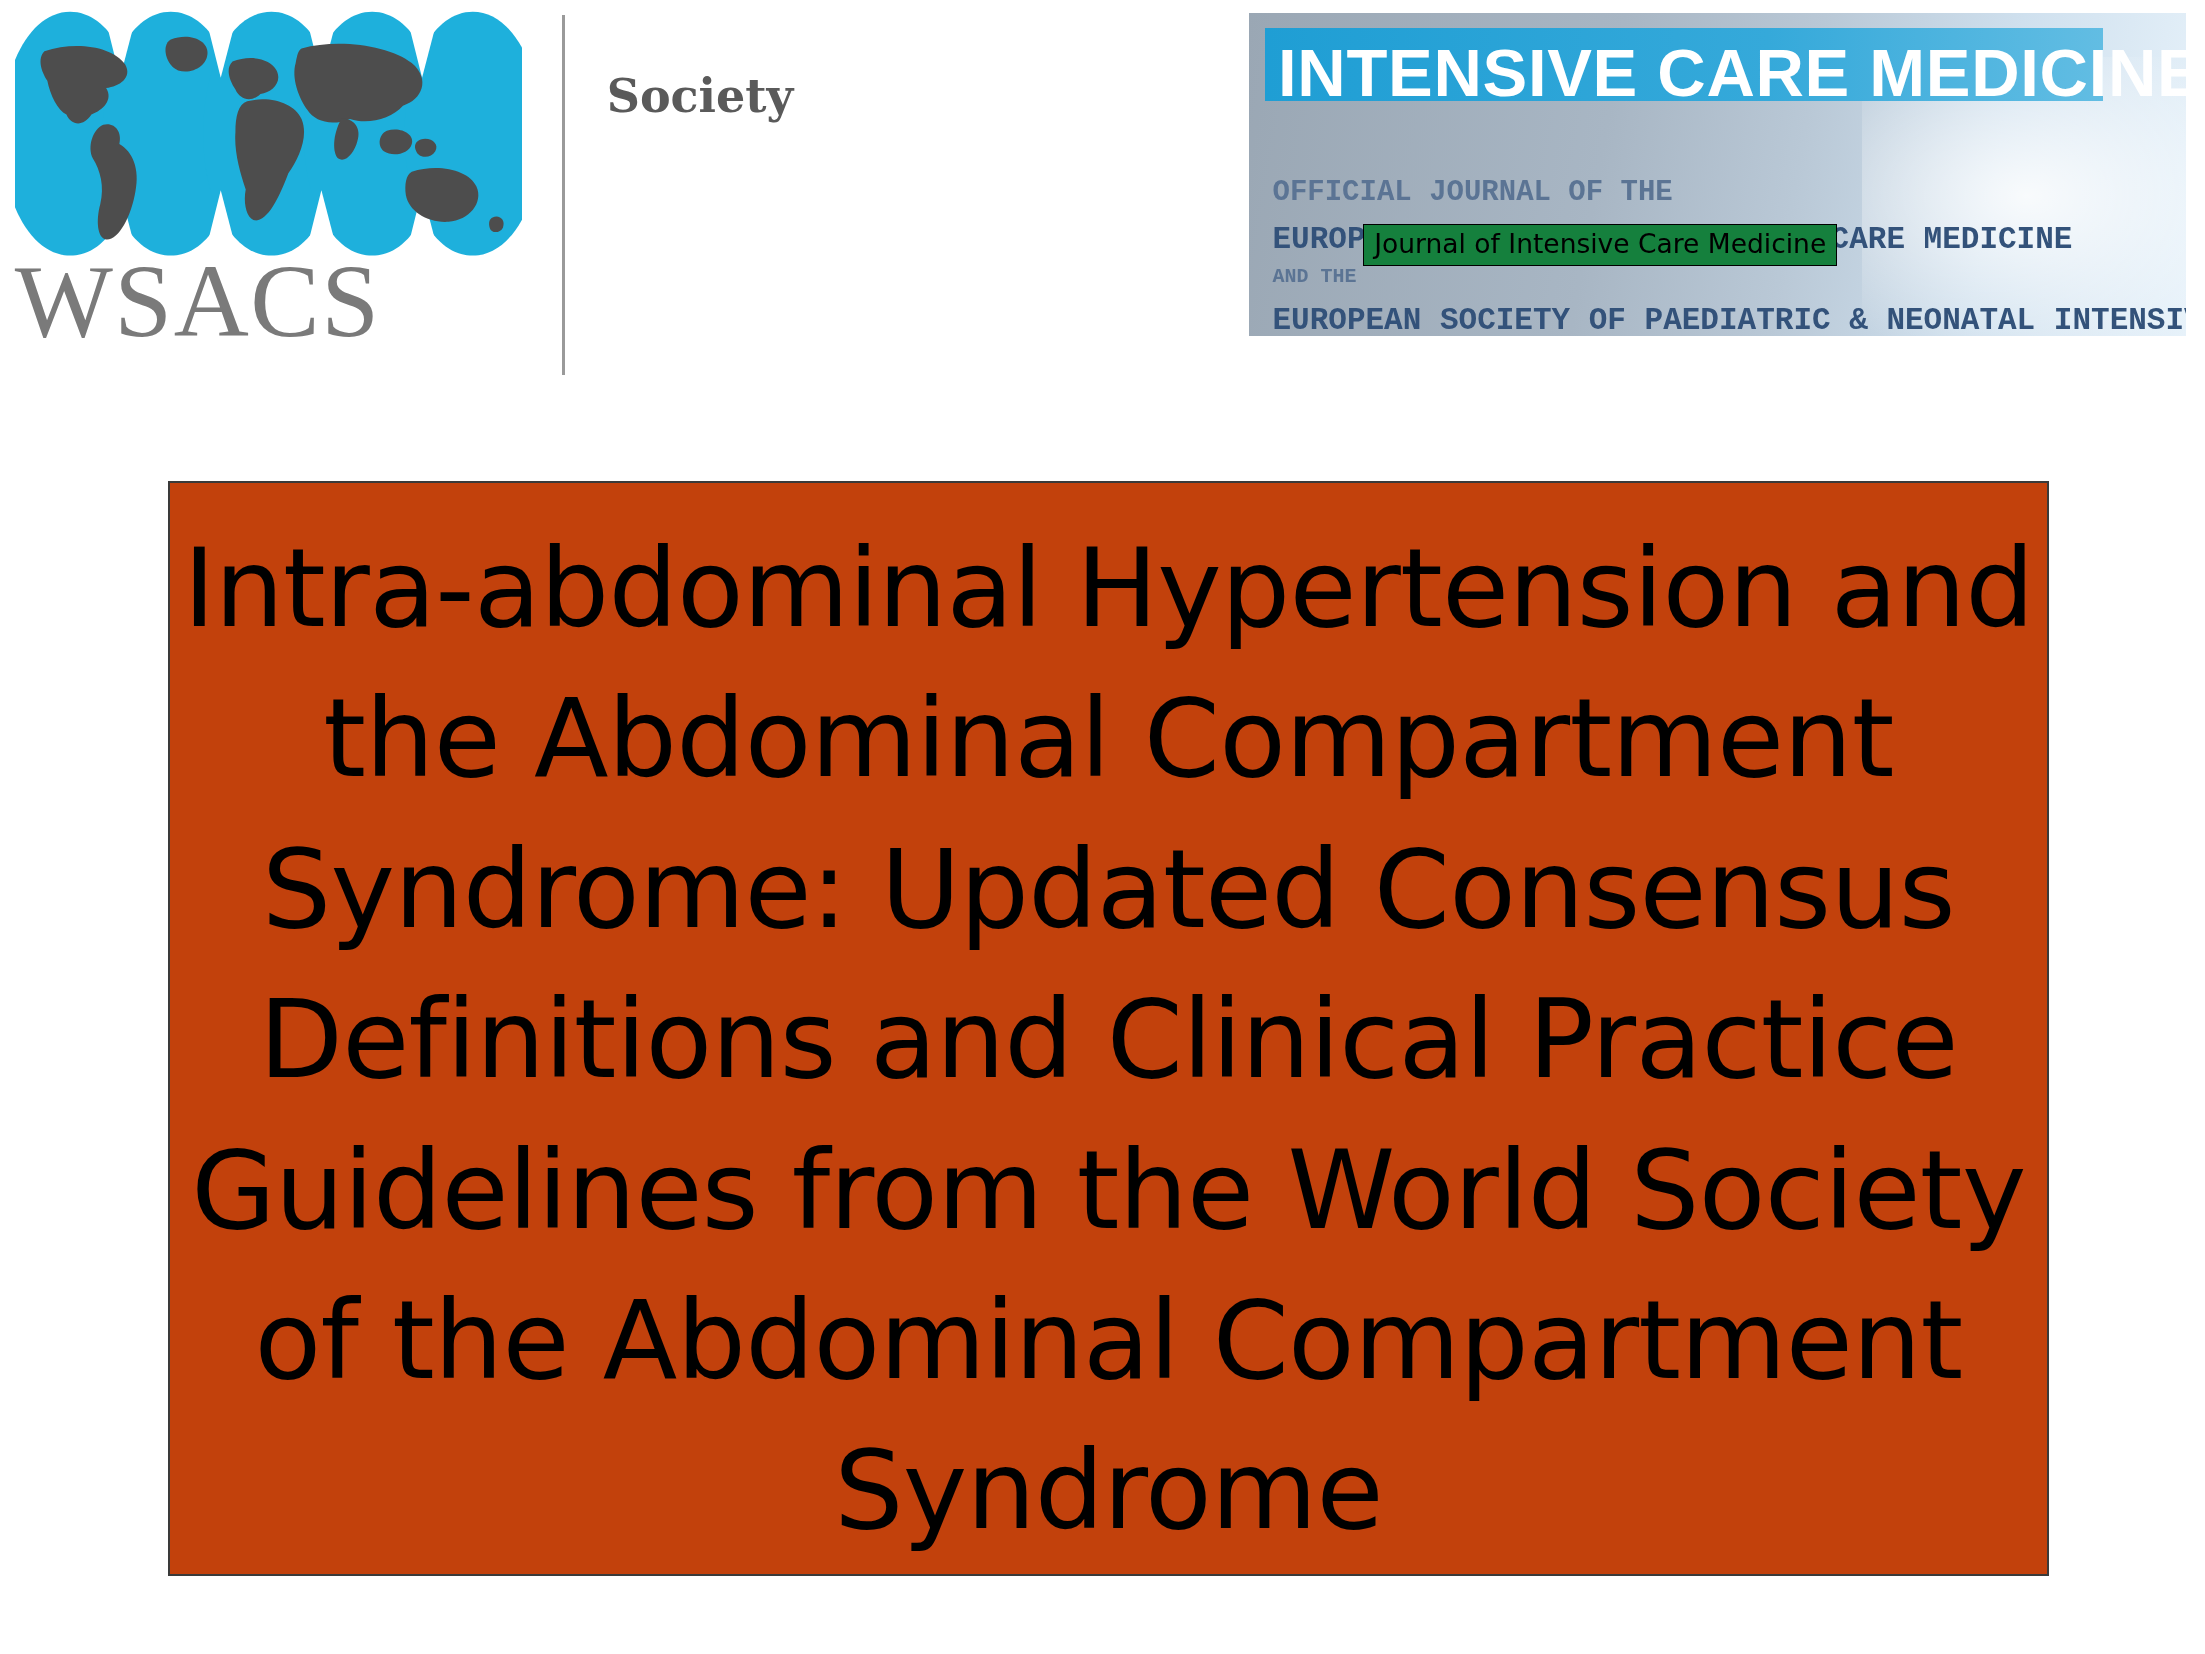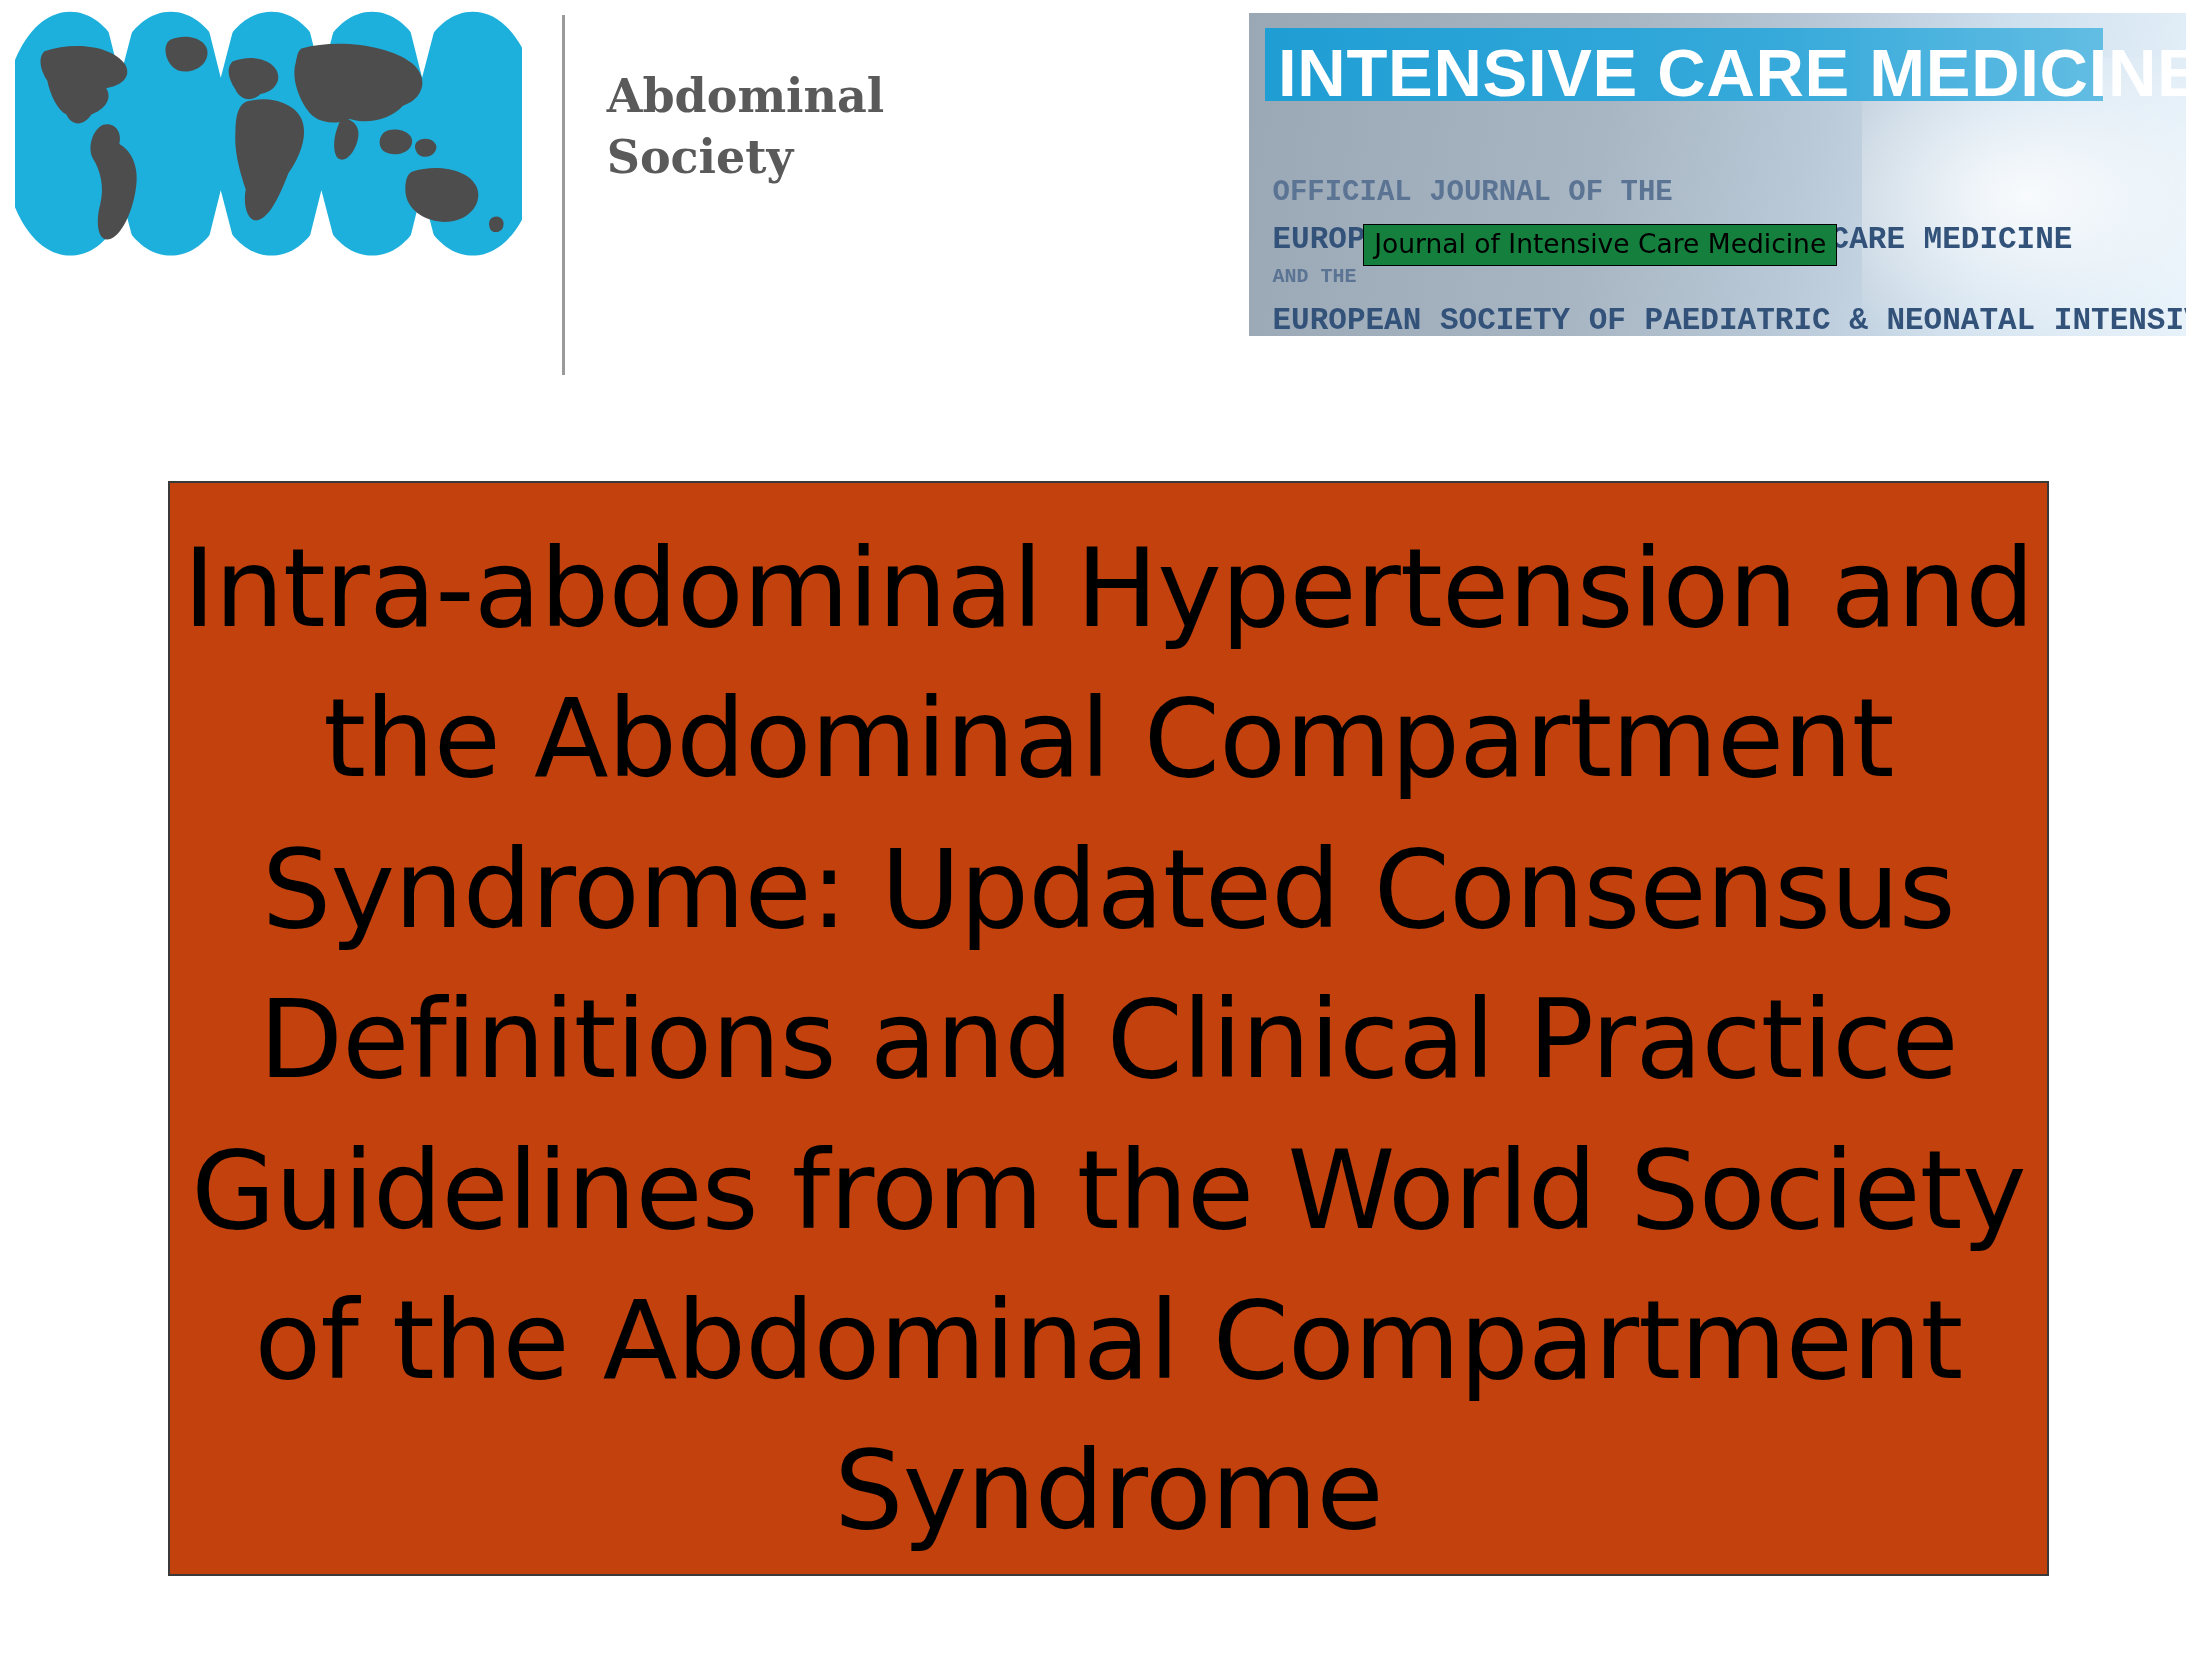--- a/index.html
+++ b/index.html
@@ -210,25 +210,25 @@
         <path d="M506,168 C524,162 544,172 540,186 C536,200 514,204 502,196 C492,188 496,172 506,168 Z"></path>
         <path d="M552,180 C566,176 578,186 572,196 C566,206 550,206 546,196 C542,188 546,182 552,180 Z"></path>
 
         <path d="M540,224 C576,212 618,222 628,244 C638,266 618,290 590,292 C562,294 536,278 532,256 C530,242 532,228 540,224 Z"></path>
 
         <path d="M650,286 C660,282 668,290 664,300 C660,308 648,308 646,300 C644,292 646,288 650,286 Z"></path>
       </g>
     </svg>
   </div>
 
+  <div id="wsacs-wordmark">WSACS</div>
 
   <div id="wsacs-divider"></div>
 
   <div id="wsacs-society-name">
-    <div>Abdominal</div>
     <div>Society</div>
   </div>
 
 </div>
 
 <div id="icm-cover">
   <div id="icm-glow"></div>
   <div id="icm-title-bar"></div>
   <div id="icm-title-text">INTENSIVE CARE MEDICINE</div>
   <div class="icm-line" id="icm-l1">OFFICIAL JOURNAL OF THE</div>

